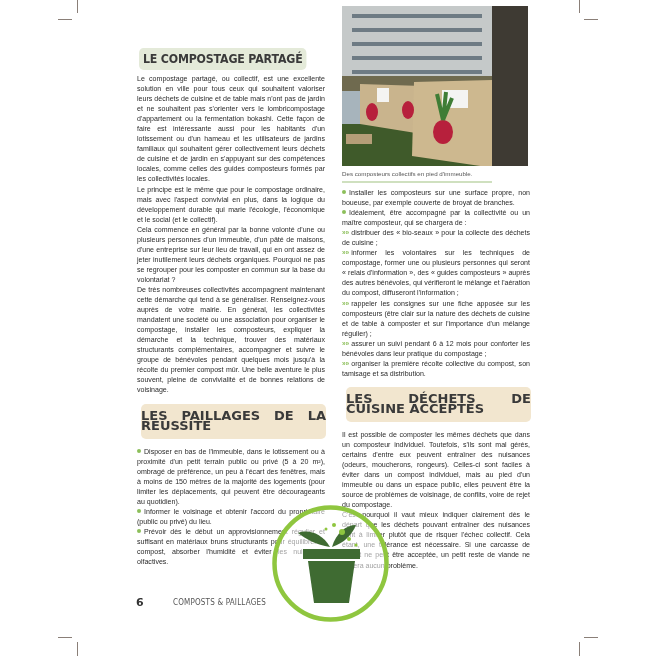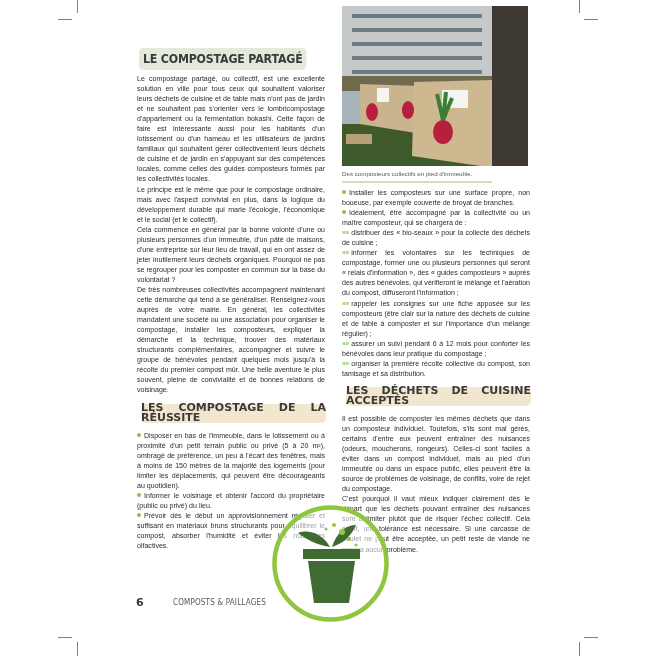--- a/index.html
+++ b/index.html
@@ -3,21 +3,21 @@
 <meta charset="utf-8">
 <style>
   html, body { margin:0; padding:0; background:#fff; }
   body { width:656px; height:656px; position:relative; overflow:hidden; font-family:"Liberation Sans", sans-serif; color:#2b2b2b; }
   .crop { position:absolute; background:#8a7f78; }
   .col { position:absolute; font-size:7.05px; line-height:10.05px; text-align:justify; }
   .col p { margin:0; }
   .left { left:137px; top:48px; width:188px; }
   .right { left:342px; top:188px; width:188px; }
   .h-main { background:#e4ead9; border-radius:5px; height:22px; margin:0 0 4px 2px; width:182px; display:flex; align-items:center; justify-content:center; font-family:"DejaVu Sans", sans-serif; font-weight:bold; font-size:12px; color:#3a3a3a; letter-spacing:-0.2px; transform:scaleX(0.92); transform-origin:left center;}
-  .h-sub { background:#f2e6cf; border-radius:5px; height:19px; margin:8px 0 8px 4px; width:185px; display:flex; align-items:center; justify-content:center; font-family:"DejaVu Sans", sans-serif; font-weight:bold; font-size:11px; color:#3a3a3a; }
+  .h-sub { background:#f2e6cf; border-radius:5px; height:35px; margin:8px 0 8px 4px; width:185px; display:flex; align-items:center; justify-content:center; font-family:"DejaVu Sans", sans-serif; font-weight:bold; font-size:13px; color:#3a3a3a; }
   .dot { display:inline-block; width:4px; height:4px; border-radius:50%; background:#8cbf5a; margin-right:3px; vertical-align:1px; }
   .arr { color:#8cbf5a; font-weight:bold; margin-right:2px; font-size:6.5px; }
   .photo { position:absolute; left:342px; top:6px; width:186px; height:160px; overflow:hidden; background:#7d8f9a; }
   .caption { position:absolute; left:342px; top:170px; font-size:6.2px; color:#555; width:186px; }
   .cap-rule { position:absolute; left:342px; top:181px; width:150px; height:1.5px; background:#cfe0bf; }
   .footer-num { position:absolute; left:136px; top:596px; font-family:"DejaVu Sans", sans-serif; font-weight:bold; font-size:11px; color:#333; }
   .footer-title { position:absolute; left:173px; top:597px; font-family:"DejaVu Sans", sans-serif; font-size:8.5px; color:#555; letter-spacing:0.2px; transform:scaleX(0.85); transform-origin:left; }
   .logo { position:absolute; left:270px; top:503px; width:121px; height:121px; }
 </style>
 </head>
@@ -31,21 +31,21 @@
 <div class="crop" style="left:77px;top:642px;width:1px;height:14px;"></div>
 <div class="crop" style="left:584px;top:637px;width:14px;height:1px;"></div>
 <div class="crop" style="left:579px;top:642px;width:1px;height:14px;"></div>
 
 <div class="col left">
   <div class="h-main">LE COMPOSTAGE PARTAGÉ</div>
   <p>Le compostage partagé, ou collectif, est une excellente solution en ville pour tous ceux qui souhaitent valoriser leurs déchets de cuisine et de table mais n'ont pas de jardin et ne souhaitent pas s'orienter vers le lombricompostage d'appartement ou la fermentation bokashi. Cette façon de faire est intéressante aussi pour les habitants d'un lotissement ou d'un hameau et les utilisateurs de jardins familiaux qui souhaitent gérer collectivement leurs déchets de cuisine et de jardin en s'appuyant sur des compétences locales, comme celles des guides composteurs formés par les collectivités locales.</p>
   <p>Le principe est le même que pour le compostage ordinaire, mais avec l'aspect convivial en plus, dans la logique du développement durable qui marie l'écologie, l'économique et le social (et le collectif).</p>
   <p>Cela commence en général par la bonne volonté d'une ou plusieurs personnes d'un immeuble, d'un pâté de maisons, d'une entreprise sur leur lieu de travail, qui en ont assez de jeter inutilement leurs déchets organiques. Pourquoi ne pas se regrouper pour les composter en commun sur la base du volontariat ?</p>
   <p>De très nombreuses collectivités accompagnent maintenant cette démarche qui tend à se généraliser. Renseignez-vous auprès de votre mairie. En général, les collectivités mandatent une société ou une association pour organiser le compostage, installer les composteurs, expliquer la démarche et la technique, trouver des matériaux structurants complémentaires, accompagner et suivre le groupe de bénévoles pendant quelques mois jusqu'à la récolte du premier compost mûr. Une belle aventure le plus souvent, pleine de convivialité et de bonnes relations de voisinage.</p>
-  <div class="h-sub">LES COMPOSTAGE DE LA RÉUSSITE</div>
+  <div class="h-sub">LES PAILLAGES DE LA RÉUSSITE</div>
   <p><span class="dot"></span><span>Disposer en bas de l'immeuble, dans le lotissement ou à proximité d'un petit terrain public ou privé (5 à 20 m²), ombragé de préférence, un peu à l'écart des fenêtres, mais à moins de 150 mètres de la majorité des logements (pour limiter les déplacements, qui peuvent être décourageants au quotidien).</span></p>
   <p><span class="dot"></span><span>Informer le voisinage et obtenir l'accord du propriétaire (public ou privé) du lieu.</span></p>
   <p><span class="dot"></span><span>Prévoir dès le début un approvisionnement régulier et suffisant en matériaux bruns structurants pour équilibrer le compost, absorber l'humidité et éviter les nuisances olfactives.</span></p>
 </div>
 
 <div class="photo" title="Composteurs collectifs en bois peints de radis, au pied d'un immeuble">
   <svg width="186" height="160" viewBox="0 0 186 160">
     <rect x="0" y="0" width="186" height="160" fill="#a7b4bc"></rect>
     <rect x="0" y="0" width="150" height="75" fill="#c5c9c9"></rect>
     <g fill="#6e7b84">

